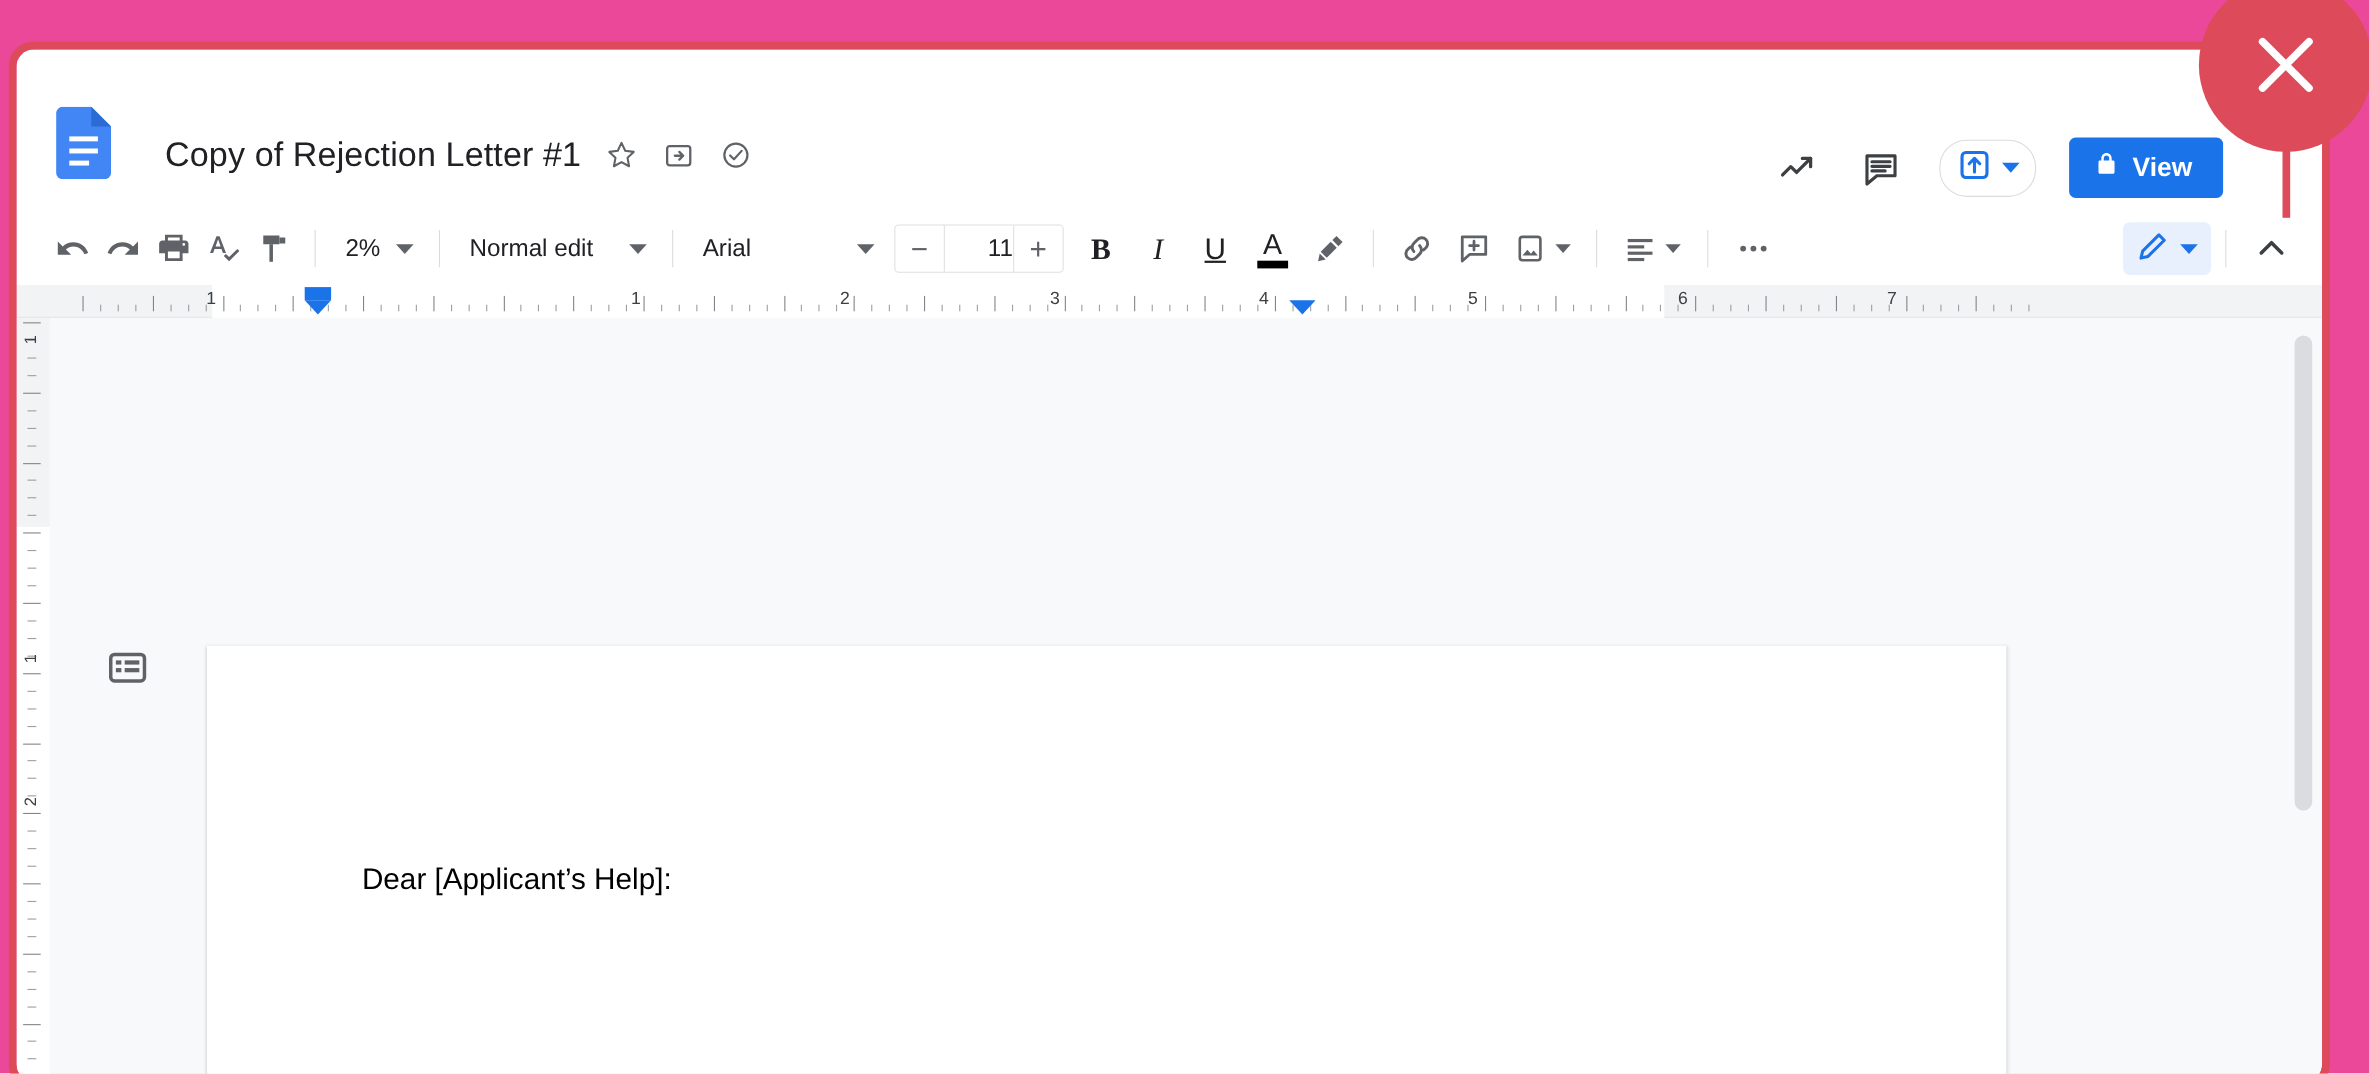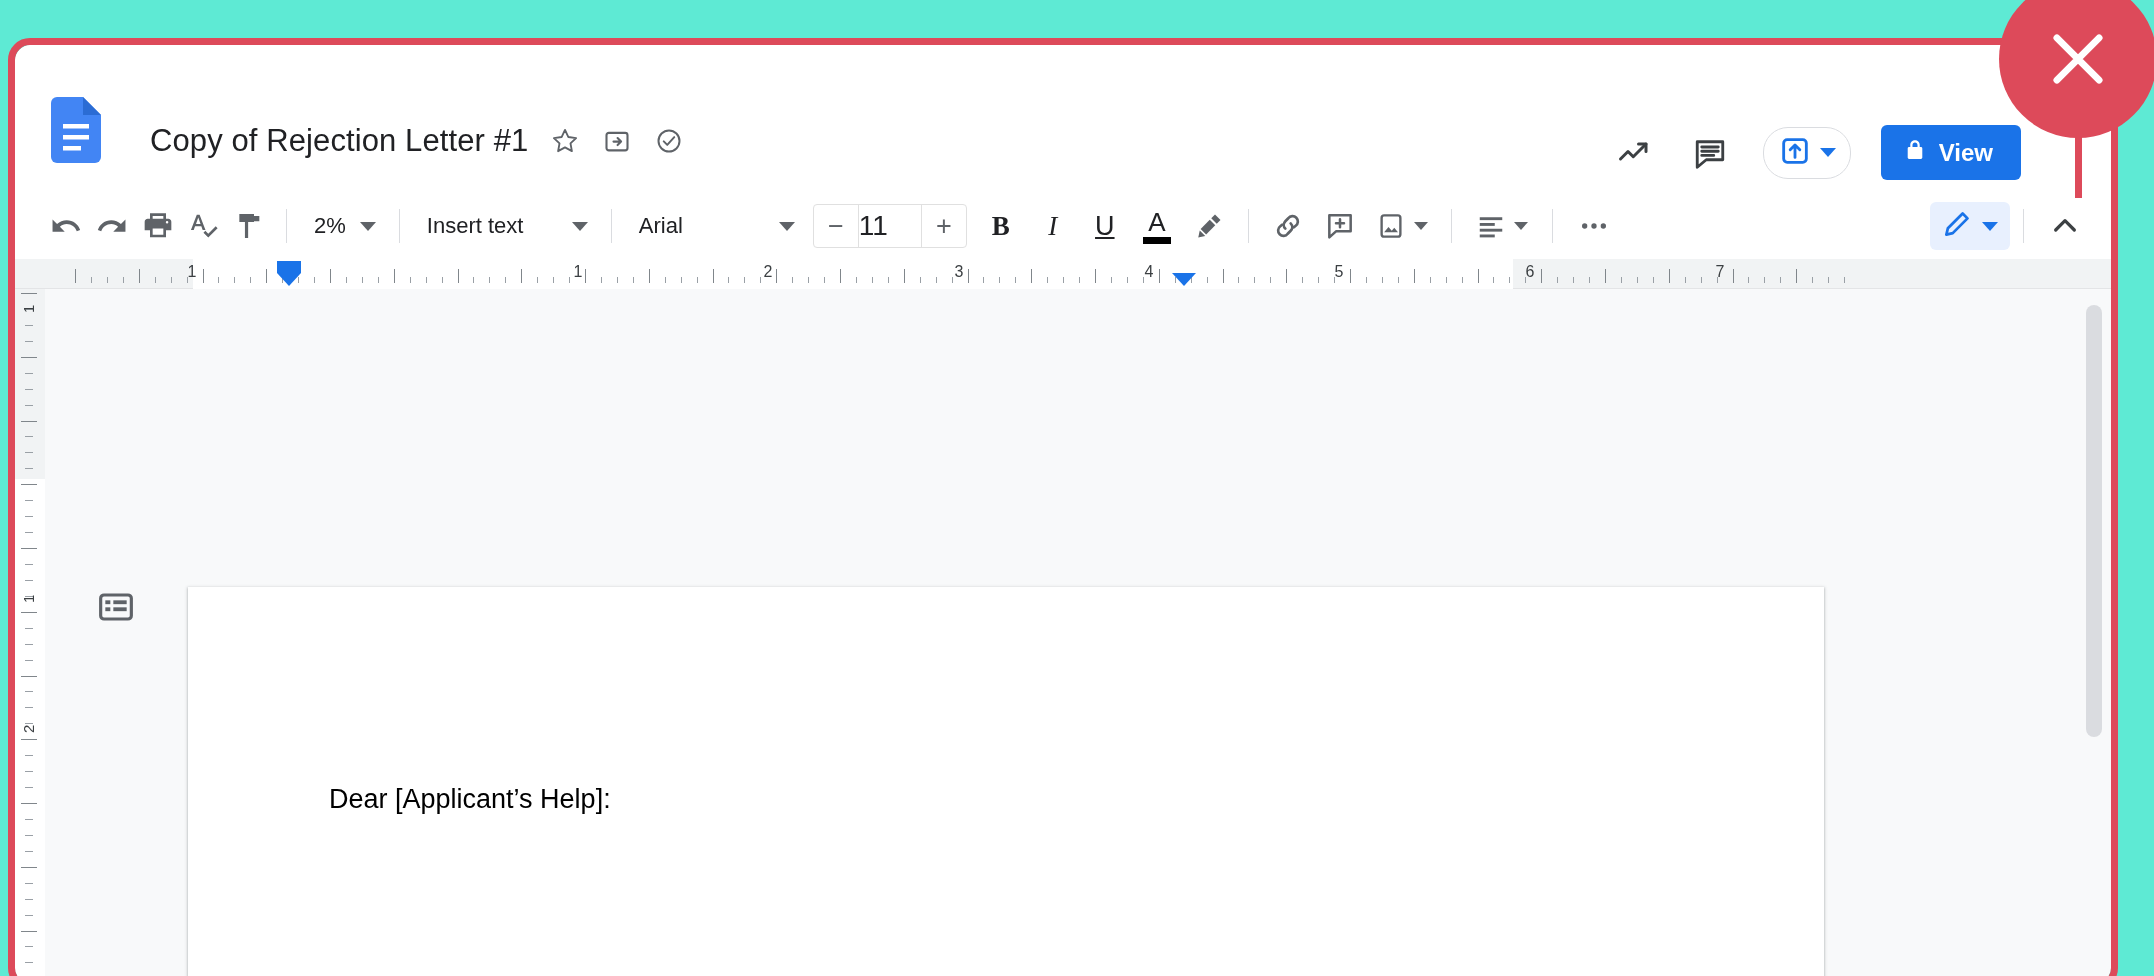--- a/index.html
+++ b/index.html
@@ -4,21 +4,21 @@
 <style>
   * { box-sizing: border-box; }
   html, body {
     margin: 0; padding: 0;
     width: 2154px; height: 976px;
     overflow: hidden;
     background: #ffffff;
     font-family: "Liberation Sans", sans-serif;
   }
 
-  #root { position: relative; width: 2154px; height: 976px; background: #5eead4; }
+  #root { position: relative; width: 2154px; height: 976px; background: #ec4899; }
 
   
   #hl-frame {
     position: absolute;
     left: 8px; top: 38px;
     width: 2110px; height: 952px;
     border: 7px solid #dd4a5a;
     border-radius: 22px;
     pointer-events: none;
     z-index: 60;
@@ -124,21 +124,21 @@
   .caret { width:0;height:0;border-left:8px solid transparent;border-right:8px solid transparent;border-top:9px solid #5f6368; }
   .caret.sm { border-left-width:7px;border-right-width:7px;border-top-width:8px; }
   .caret.blue { border-top-color:#1a73e8; }
 
   .fontsize {
     display:flex; align-items:center; border:1px solid #e0e0e0; border-radius:4px;
     height: 44px; overflow:hidden;
   }
   .fs-btn { width: 44px; height: 44px; display:flex;align-items:center;justify-content:center;
             font-size: 27px; color:#5f6368; cursor:pointer; }
-  .fs-val { width: 64px; text-align:left; font-size: 28px; color:#202124; cursor:text;
+  .fs-val { width: 64px; text-align:right; font-size: 22px; color:#202124; cursor:text;
             border-left:1px solid #e0e0e0; border-right:1px solid #e0e0e0; line-height:44px; height:44px;}
   .tb-b { font-size: 27px; font-weight: 700; color:#202124; font-family:"Liberation Serif", serif;}
   .tb-i { font-size: 27px; font-style: italic; color:#202124; font-family:"Liberation Serif", serif;}
   .tb-u { font-size: 27px; color:#202124; text-decoration: underline; }
   .tcolor { display:flex; flex-direction:column; align-items:center; justify-content:center; height:46px; }
   .tcolor .letter { font-size:26px; color:#202124; line-height:26px; }
   .tcolor .bar { width:28px;height:7px;background:#000; margin-top:2px; }
   .pencil-wrap {
     display:flex; align-items:center; gap:10px;
     background:#e8f0fe; border-radius:6px; height:48px; padding:0 12px; cursor:pointer;
@@ -340,21 +340,21 @@
       <span class="tb-sep"></span>
 
       <span class="tb-dd">
         <span>2%</span>
         <span class="caret"></span>
       </span>
 
       <span class="tb-sep"></span>
 
       <span class="tb-dd" style="min-width:185px;justify-content:space-between;">
-        <span>Insert text</span>
+        <span>Normal edit</span>
         <span class="caret"></span>
       </span>
 
       <span class="tb-sep"></span>
 
       <span class="tb-dd" style="min-width:180px;justify-content:space-between;">
         <span>Arial</span>
         <span class="caret"></span>
       </span>
 

